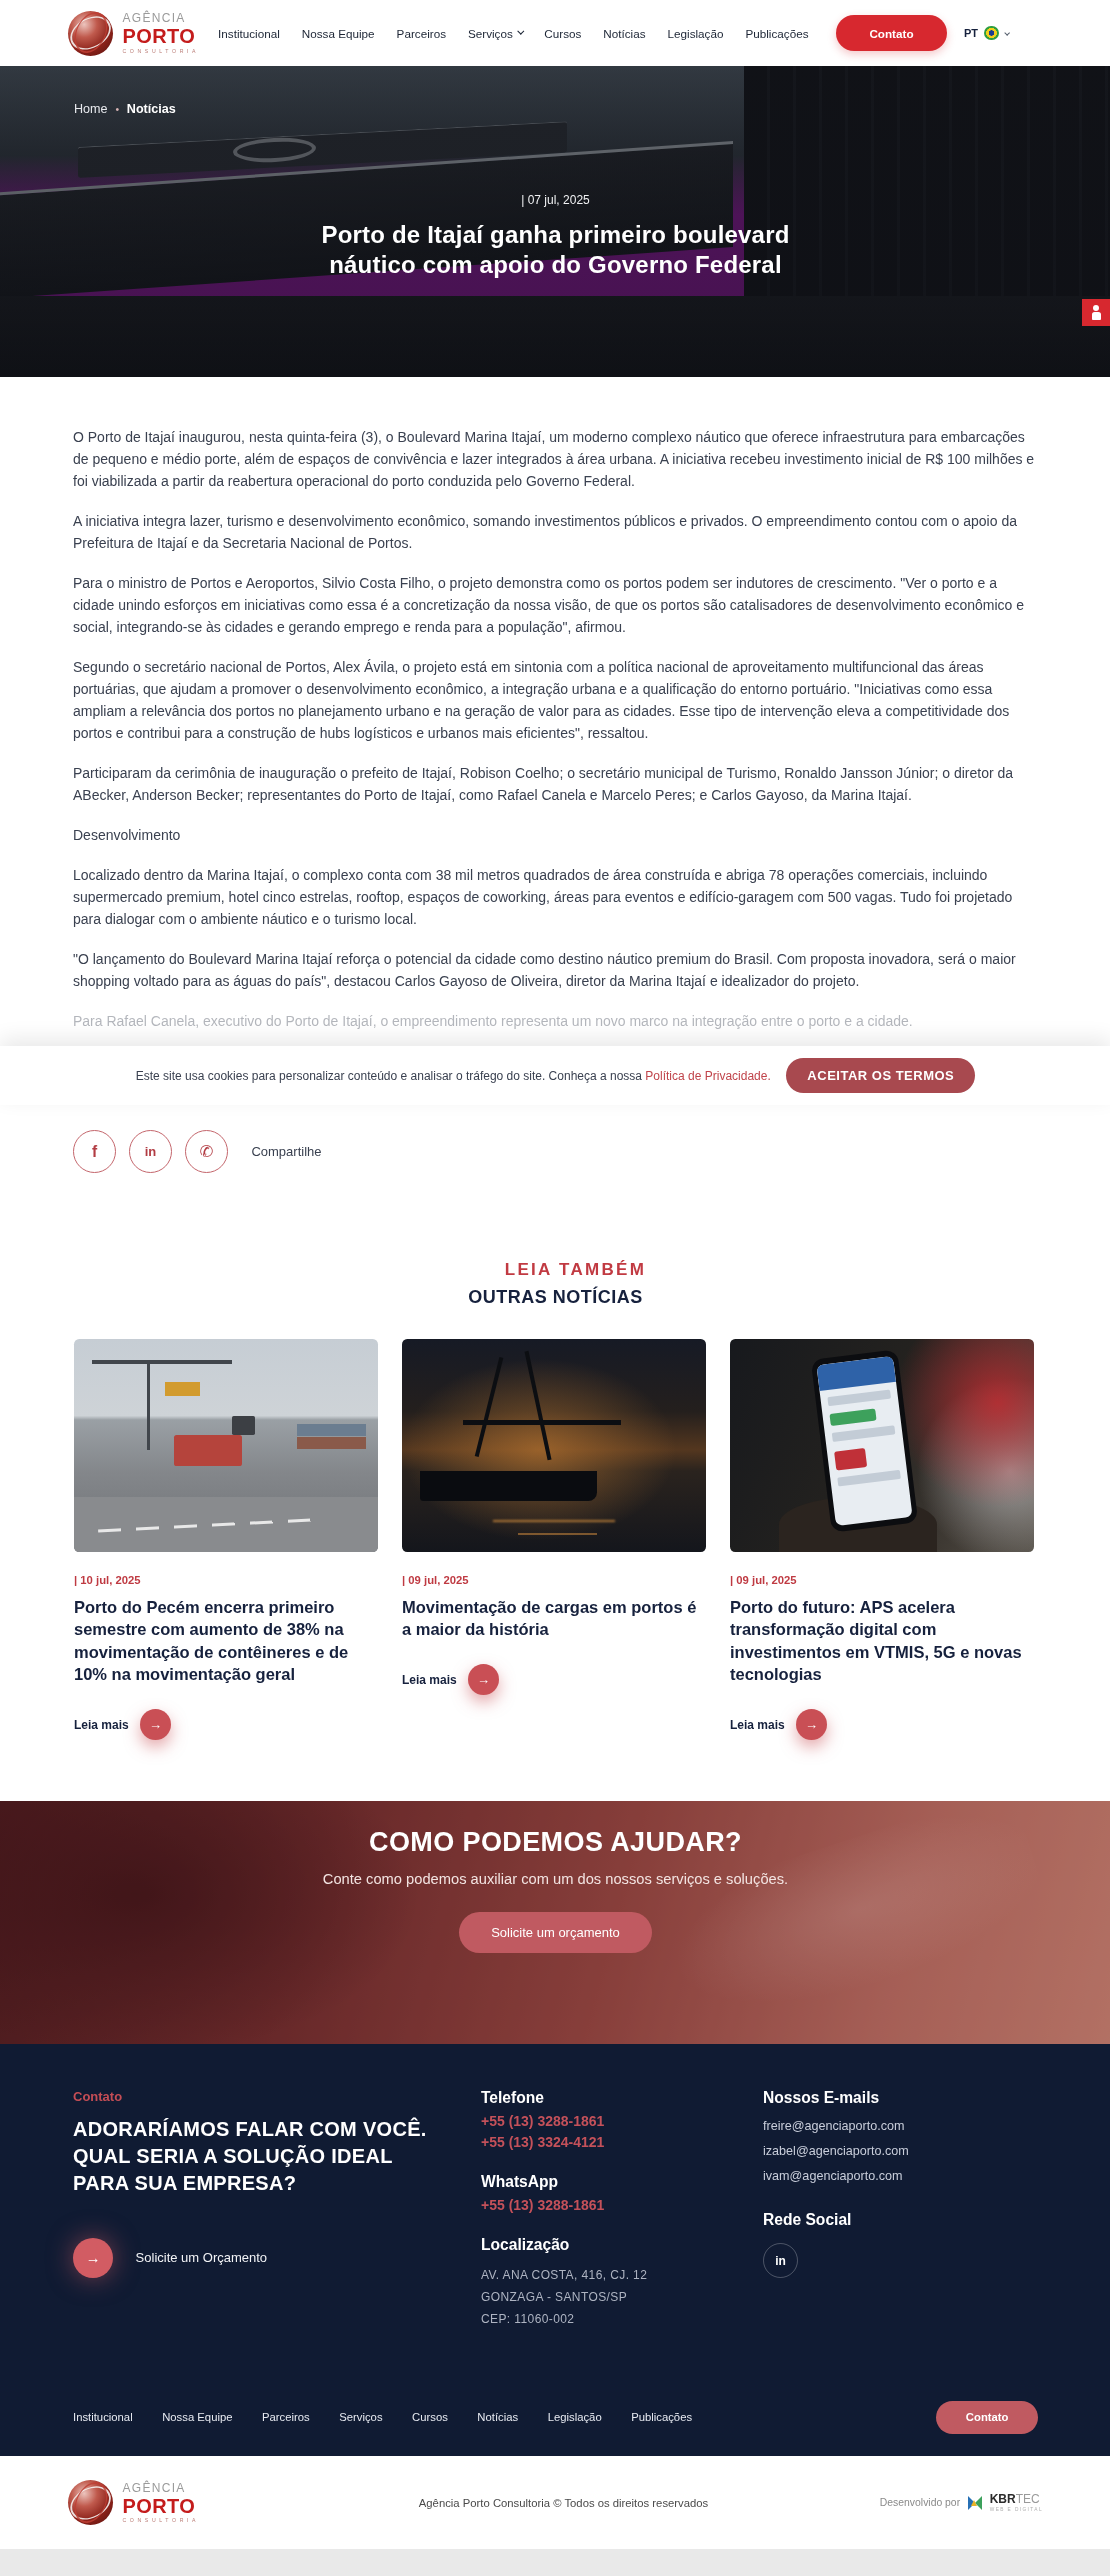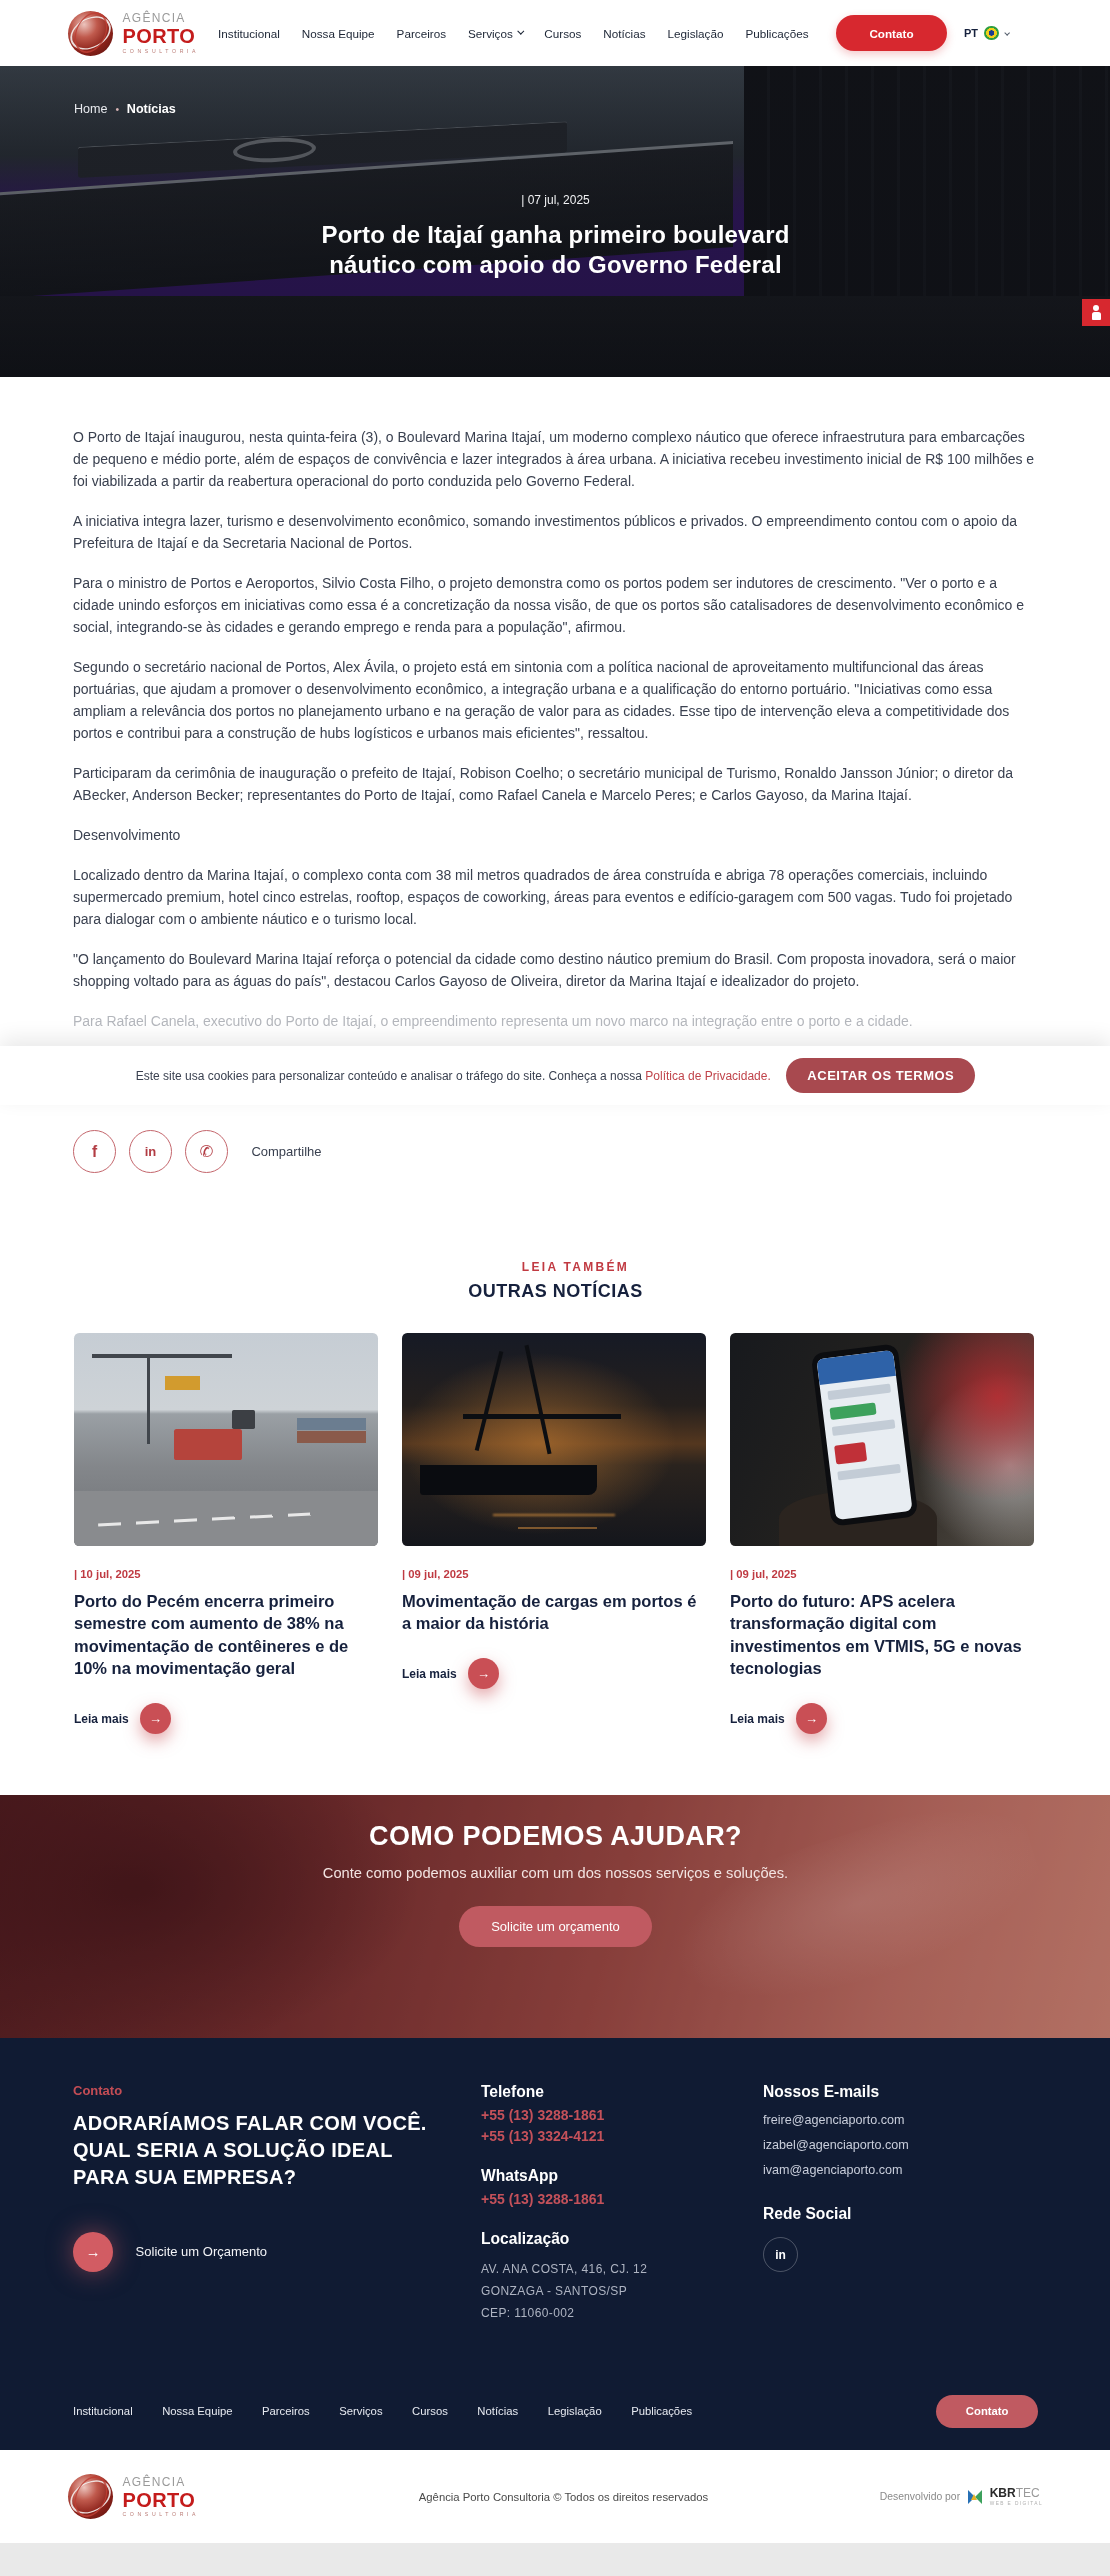--- a/index.html
+++ b/index.html
@@ -25,21 +25,21 @@
     transform:rotate(45deg) translateY(-1.7px); display:inline-block; }
   .contact-pill { margin-left:auto; background:#d7282f; color:#fff; font-size:11.7px; font-weight:700;
     padding:11.3px 33px; border-radius:19px; border:none; cursor:pointer; box-shadow:0 3.5px 8.7px rgba(215,40,47,.25); }
   .lang { display:flex; align-items:center; gap:6px; margin-left:17.4px; cursor:pointer; }
   .lang-code { font-size:11px; font-weight:700; color:#16213d; }
   .flag-br { width:14.7px; height:14.7px; border-radius:50%;
     background:radial-gradient(circle, #1b3d8f 0 2.6px, #f2cf1b 2.8px 5.2px, #2e9e3f 5.4px 100%); }
   .chev-sm { width:4.3px; height:4.3px; border-right:1.2px solid #57606e; border-bottom:1.2px solid #57606e; transform:rotate(45deg); }
 
   
-  .hero { height:311px; position:relative; overflow:hidden; background:#4c1d95; }
+  .hero { height:311px; position:relative; overflow:hidden; background:#a21caf; }
   .hero-art { position:absolute; inset:0; }
   .sky { position:absolute; inset:0 0 52% 0; background:linear-gradient(180deg,#5a6670 0%,#3c444c 60%,rgba(40,44,50,0)); }
   .bldg-main { position:absolute; left:-6%; top:33%; width:72%; height:34%; transform:skewY(-4deg);
     background:linear-gradient(180deg,#2b2e33,#1c1e22); border-top:3.5px solid #bec5cb; }
   .deck { position:absolute; left:7%; top:22%; width:44%; height:10%; transform:skewY(-3deg);
     background:#34383e; border-radius:2.6px; border-top:1.7px solid #8f979e; }
   .heli { position:absolute; left:21%; top:23%; width:83px; height:24px; border:4.3px solid #ccd2d7;
     border-radius:50%; transform:rotate(-3deg); opacity:.75; }
   .bldg-right { position:absolute; right:0; top:0; width:33%; height:100%;
     background:repeating-linear-gradient(90deg,#17181c 0 22.6px,#1f2126 22.6px 26px),linear-gradient(180deg,#1a1c20,#111215); }
@@ -75,21 +75,21 @@
   .share-row { margin:81px 0 0 73px; display:flex; align-items:center; gap:13px; }
   .share-circle { width:43px; height:43px; border-radius:50%; border:0.9px solid #c4666c; background:#fff;
     display:flex; align-items:center; justify-content:center; color:#b23c43; cursor:pointer; }
   .icon-f::after { content:"f"; font-weight:700; font-size:15.6px; }
   .icon-in::after { content:"in"; font-weight:700; font-size:13px; }
   .icon-wa::after { content:"\2706"; font-size:16.5px; }
   .share-label { font-size:13px; color:#3a4150; margin-left:10.4px; }
 
   
   .news { text-align:center; padding:87px 0 61px; }
-  .news-eyebrow { font-size:12px; font-weight:600; color:#c13a42; letter-spacing:2.3px;padding-left:40px; }
+  .news-eyebrow { font-size:17px; font-weight:600; color:#c13a42; letter-spacing:2.3px;padding-left:40px; }
   .news-title { font-size:18px; font-weight:800; color:#16213d; letter-spacing:0.5px; margin-top:7px; }
   .cards { display:flex; gap:24px; margin:31px 74px 0; text-align:left; }
   .card { width:304px; display:flex; flex-direction:column; }
   .card-img { height:213px; border-radius:5.2px; position:relative; overflow:hidden; cursor:pointer; }
   .card-date { margin-top:22px; font-size:11.3px; font-weight:600; color:#bf3a42; }
   .card-title { margin-top:9.5px; font-size:16.5px; font-weight:700; color:#16213d; line-height:22.6px; }
   .read-row { margin-top:23.4px; display:flex; align-items:center; gap:11.3px; cursor:pointer; }
   .read-label { font-size:12px; font-weight:600; color:#16213d; }
   .read-circle { width:31px; height:31px; border-radius:50%; background:#c94f55; display:flex; align-items:center;
     justify-content:center; box-shadow:0 7px 15.6px rgba(201,79,85,.5); }

